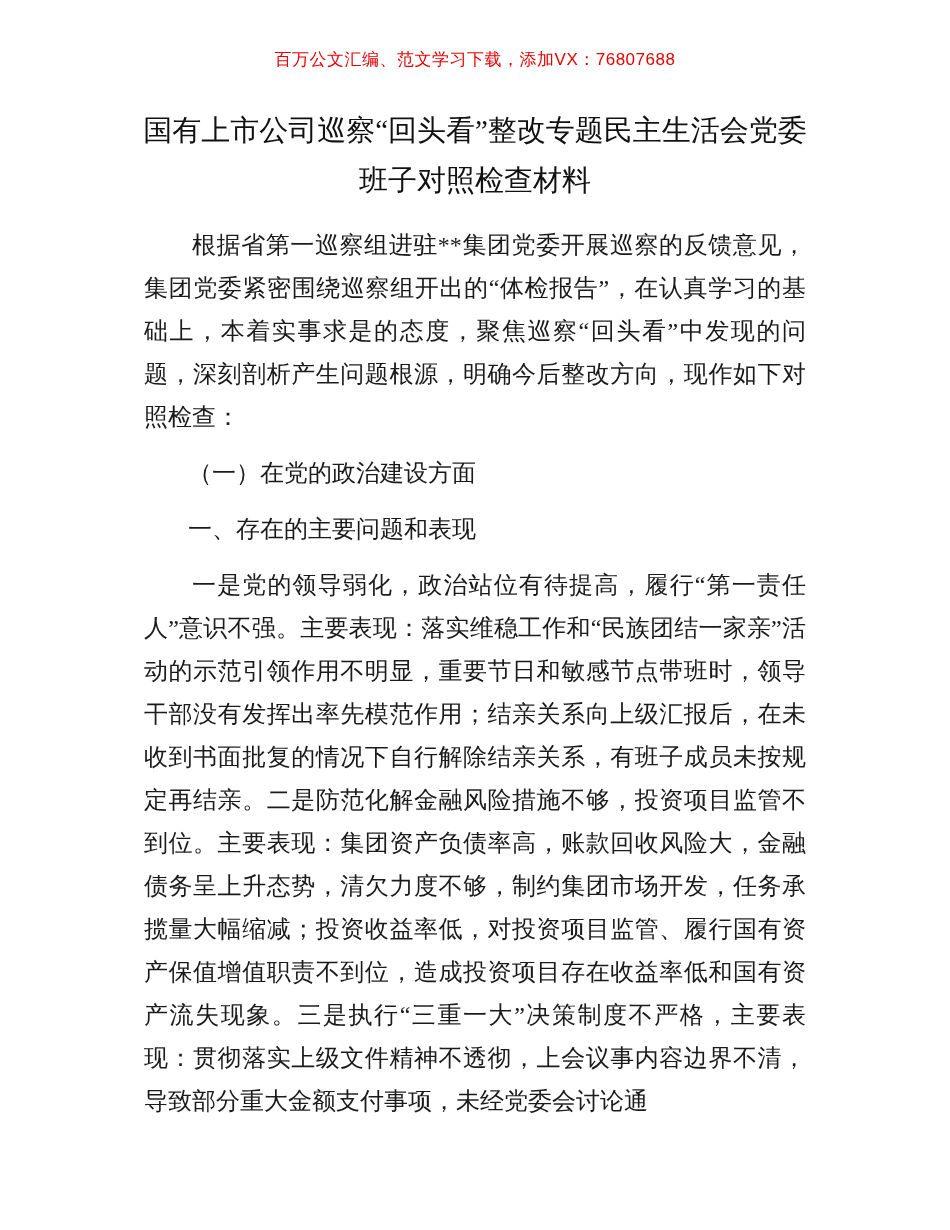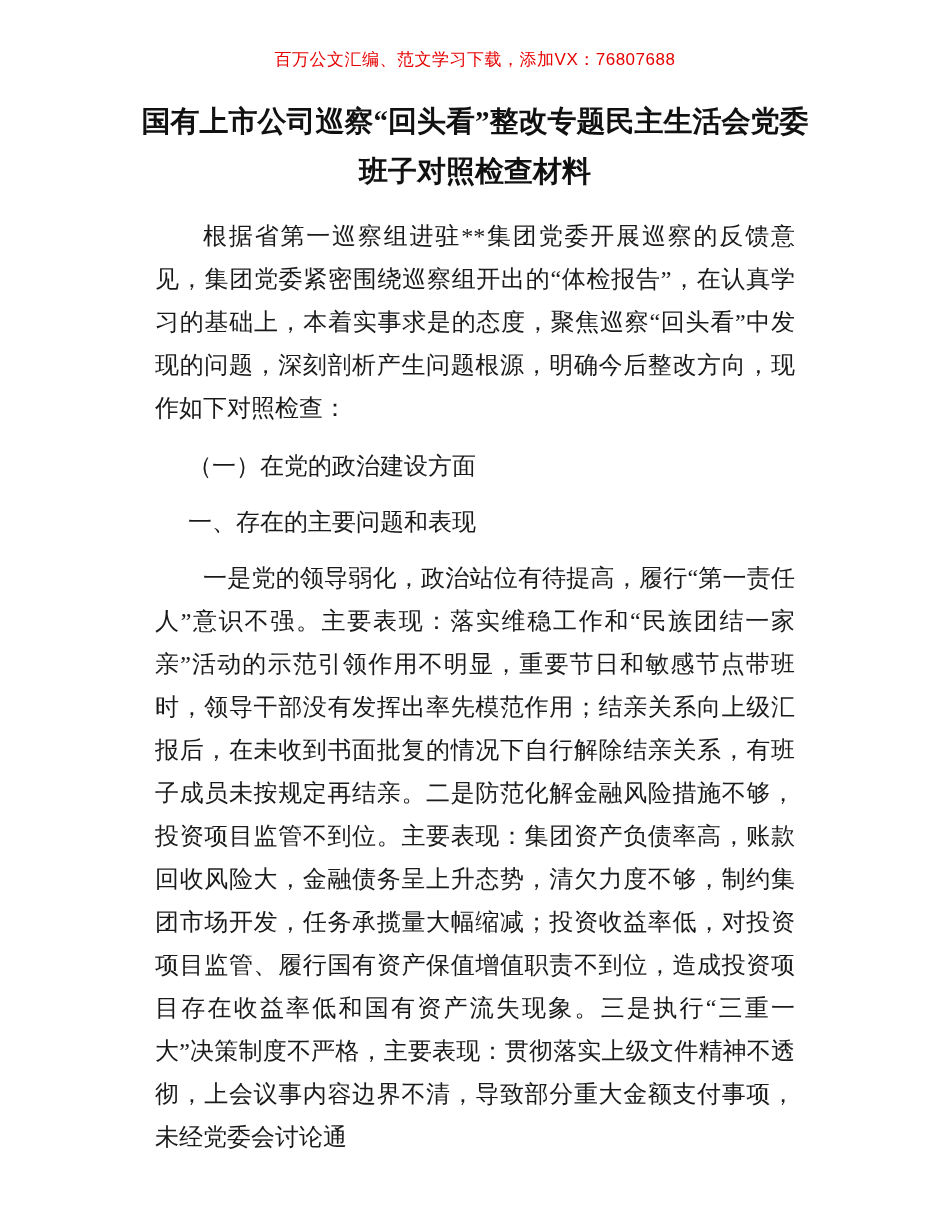--- a/index.html
+++ b/index.html
@@ -18,36 +18,36 @@
     overflow: hidden;
     font-family: "Liberation Serif", "DejaVu Serif", serif;
     color: #1a1a1a;
   }
   .red-header {
     text-align: center;
     color: #e60000;
     font-size: 17px;
     font-family: "Liberation Sans", "DejaVu Sans", sans-serif;
     letter-spacing: 0.5px;
-    margin-bottom: 26px;
+    margin-bottom: 35px;
   }
   .doc-title {
     font-size: 29px;
-    font-weight: bold;
+    font-weight: normal;
     text-align: center;
     line-height: 1.72;
     margin: 0 0 18px 0;
     color: #111111;
   }
   .body-para {
     font-size: 24px;
     line-height: 43px;
     text-align: justify;
     text-indent: 2em;
-    margin: 15px;
+    margin: 4px;
     color: #1a1a1a;
   }
   .heading-space {
     margin: 13px 0;
   }
   .big-gap {
     margin-top: 13px;
   }
 </style>
 </head>

